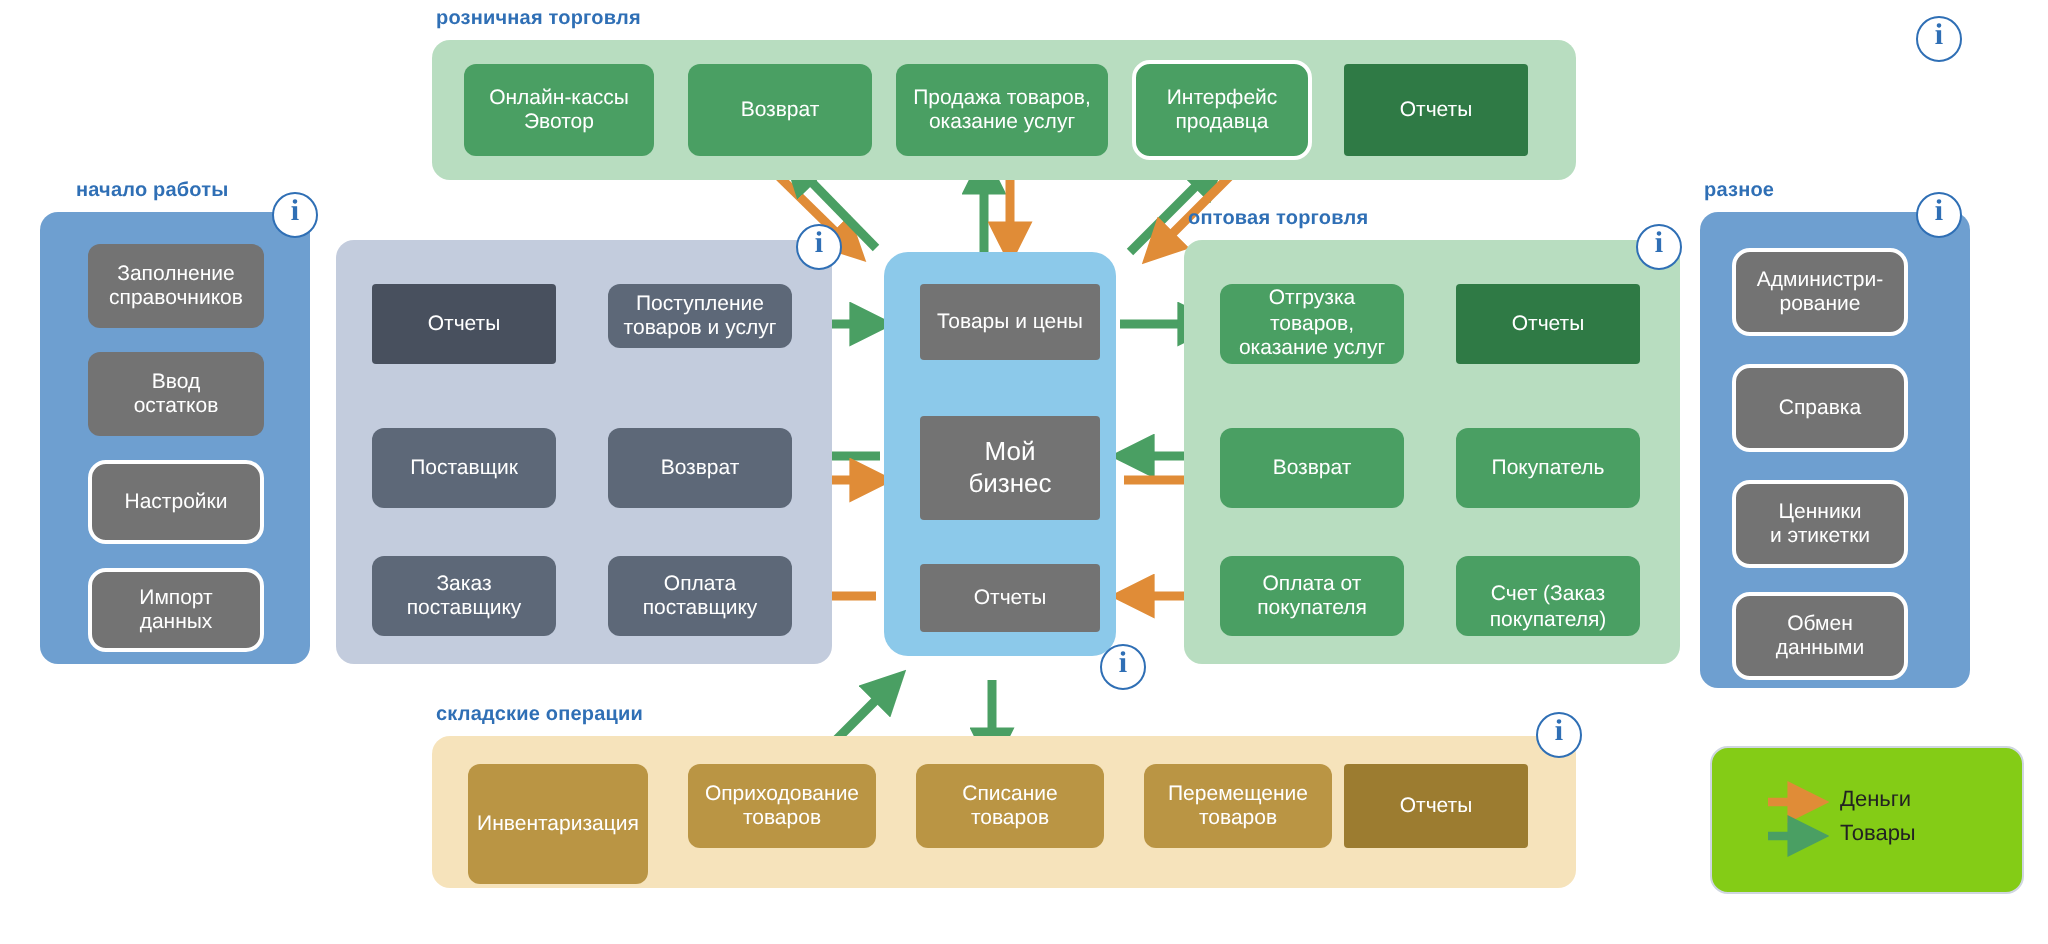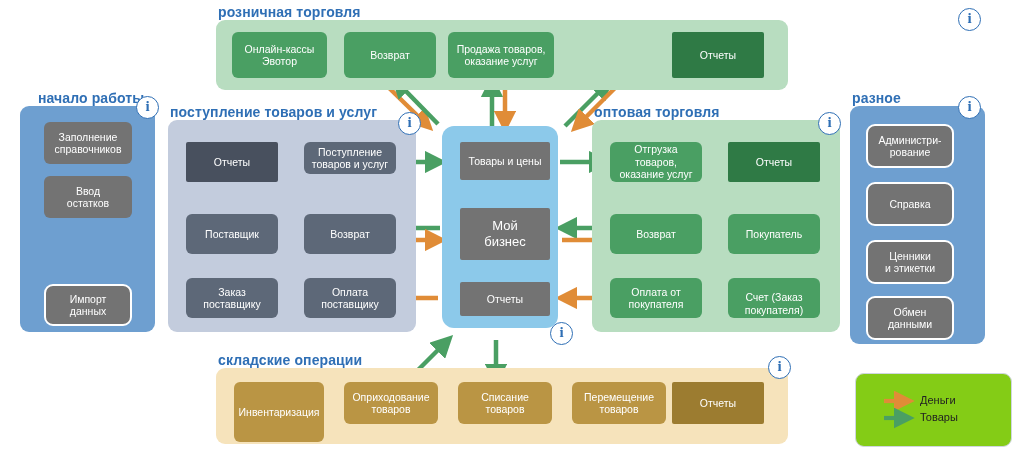--- a/index.html
+++ b/index.html
@@ -1,21 +1,21 @@
 <!DOCTYPE html>
 <html><head>
 <meta charset="utf-8">
 <style>
   html,body{margin:0;padding:0;background:#ffffff;}
   body{width:1024px;height:472px;position:relative;overflow:hidden;
        font-family:"Liberation Sans","DejaVu Sans",sans-serif;}
   #stage{position:absolute;left:0;top:0;width:1024px;height:472px;}
 
   .panel{position:absolute;border-radius:9px;box-sizing:border-box;}
-  .panel-title{position:absolute;font-size:14px;font-weight:bold;color:#2f6fb5;
+  .panel-title{position:absolute;font-size:10px;font-weight:bold;color:#2f6fb5;
                letter-spacing:.1px;white-space:nowrap;}
 
   .node{position:absolute;box-sizing:border-box;display:flex;align-items:center;
         justify-content:center;text-align:center;color:#ffffff;font-size:10.5px;
         line-height:12.5px;border-radius:6px;padding:2px 4px;}
   .node.outlined{border:2.5px solid #ffffff;border-radius:9px;}
 
   
   .p-blue      {background:#8cc9ea;}
   .p-bluegrey  {background:#c3ccdd;}
@@ -119,42 +119,48 @@
     <span><span>Онлайн-кассы</span><br>
           <span>Эвотор</span></span>
   </div>
   <div class="node n-green" style="left:344px;top:32px;width:92px;height:46px;">
     <span>Возврат</span>
   </div>
   <div class="node n-green" style="left:448px;top:32px;width:106px;height:46px;">
     <span><span>Продажа товаров,</span><br>
           <span>оказание услуг</span></span>
   </div>
+  <div class="node n-green outlined" style="left:566px;top:30px;width:90px;height:50px;">
+    <span><span>Интерфейс</span><br>
+          <span>продавца</span></span>
+  </div>
   <div class="node n-green-dk" style="left:672px;top:32px;width:92px;height:46px;border-radius:2px;">
     <span>Отчеты</span>
   </div>
 
   <div class="panel-title" style="left:38px;top:90px;">начало работы</div>
   <div class="panel p-steelwrap" style="left:20px;top:106px;width:135px;height:226px;"></div>
   <div class="info" style="left:136px;top:96px;">i</div>
 
   <div class="node n-blue" style="left:44px;top:122px;width:88px;height:42px;">
     <span><span>Заполнение</span><br>
           <span>справочников</span></span>
   </div>
   <div class="node n-blue" style="left:44px;top:176px;width:88px;height:42px;">
     <span><span>Ввод</span><br>
           <span>остатков</span></span>
   </div>
+  <div class="node n-blue outlined" style="left:44px;top:230px;width:88px;height:42px;">
+    <span>Настройки</span>
+  </div>
   <div class="node n-blue outlined" style="left:44px;top:284px;width:88px;height:42px;">
     <span><span>Импорт</span><br>
           <span>данных</span></span>
   </div>
 
-  <div class="panel-title" style="left:170px;top:104px;">поступление товаров и услуг</div>
   <div class="panel p-bluegrey" style="left:168px;top:120px;width:248px;height:212px;"></div>
   <div class="info" style="left:398px;top:112px;">i</div>
 
   <div class="node n-slate-dk" style="left:186px;top:142px;width:92px;height:40px;border-radius:2px;">
     <span>Отчеты</span>
   </div>
   <div class="node n-slate" style="left:304px;top:142px;width:92px;height:32px;">
     <span><span>Поступление</span><br>
           <span>товаров и услуг</span></span>
   </div>

